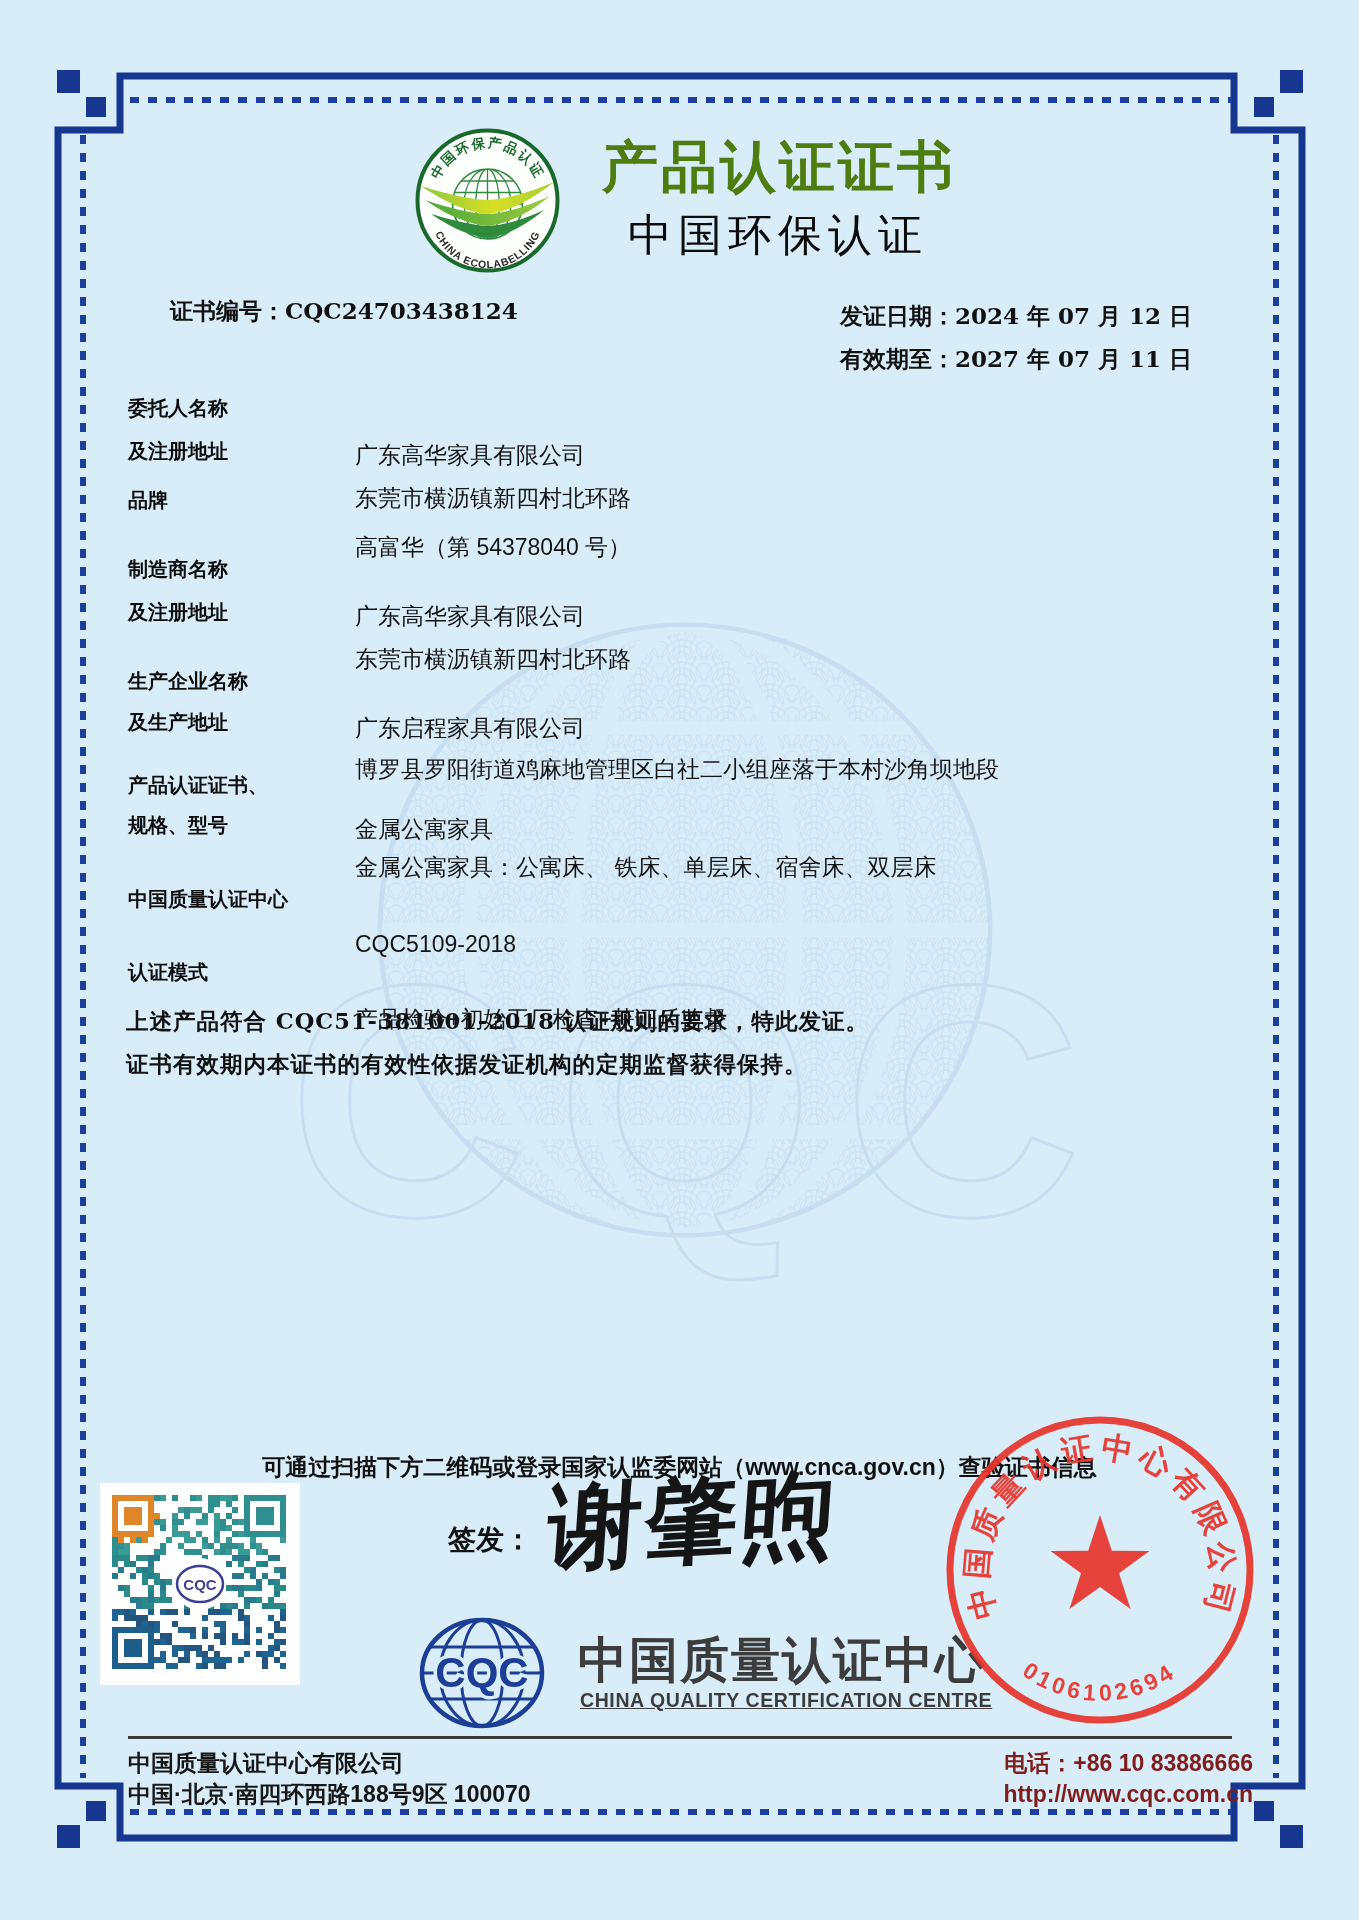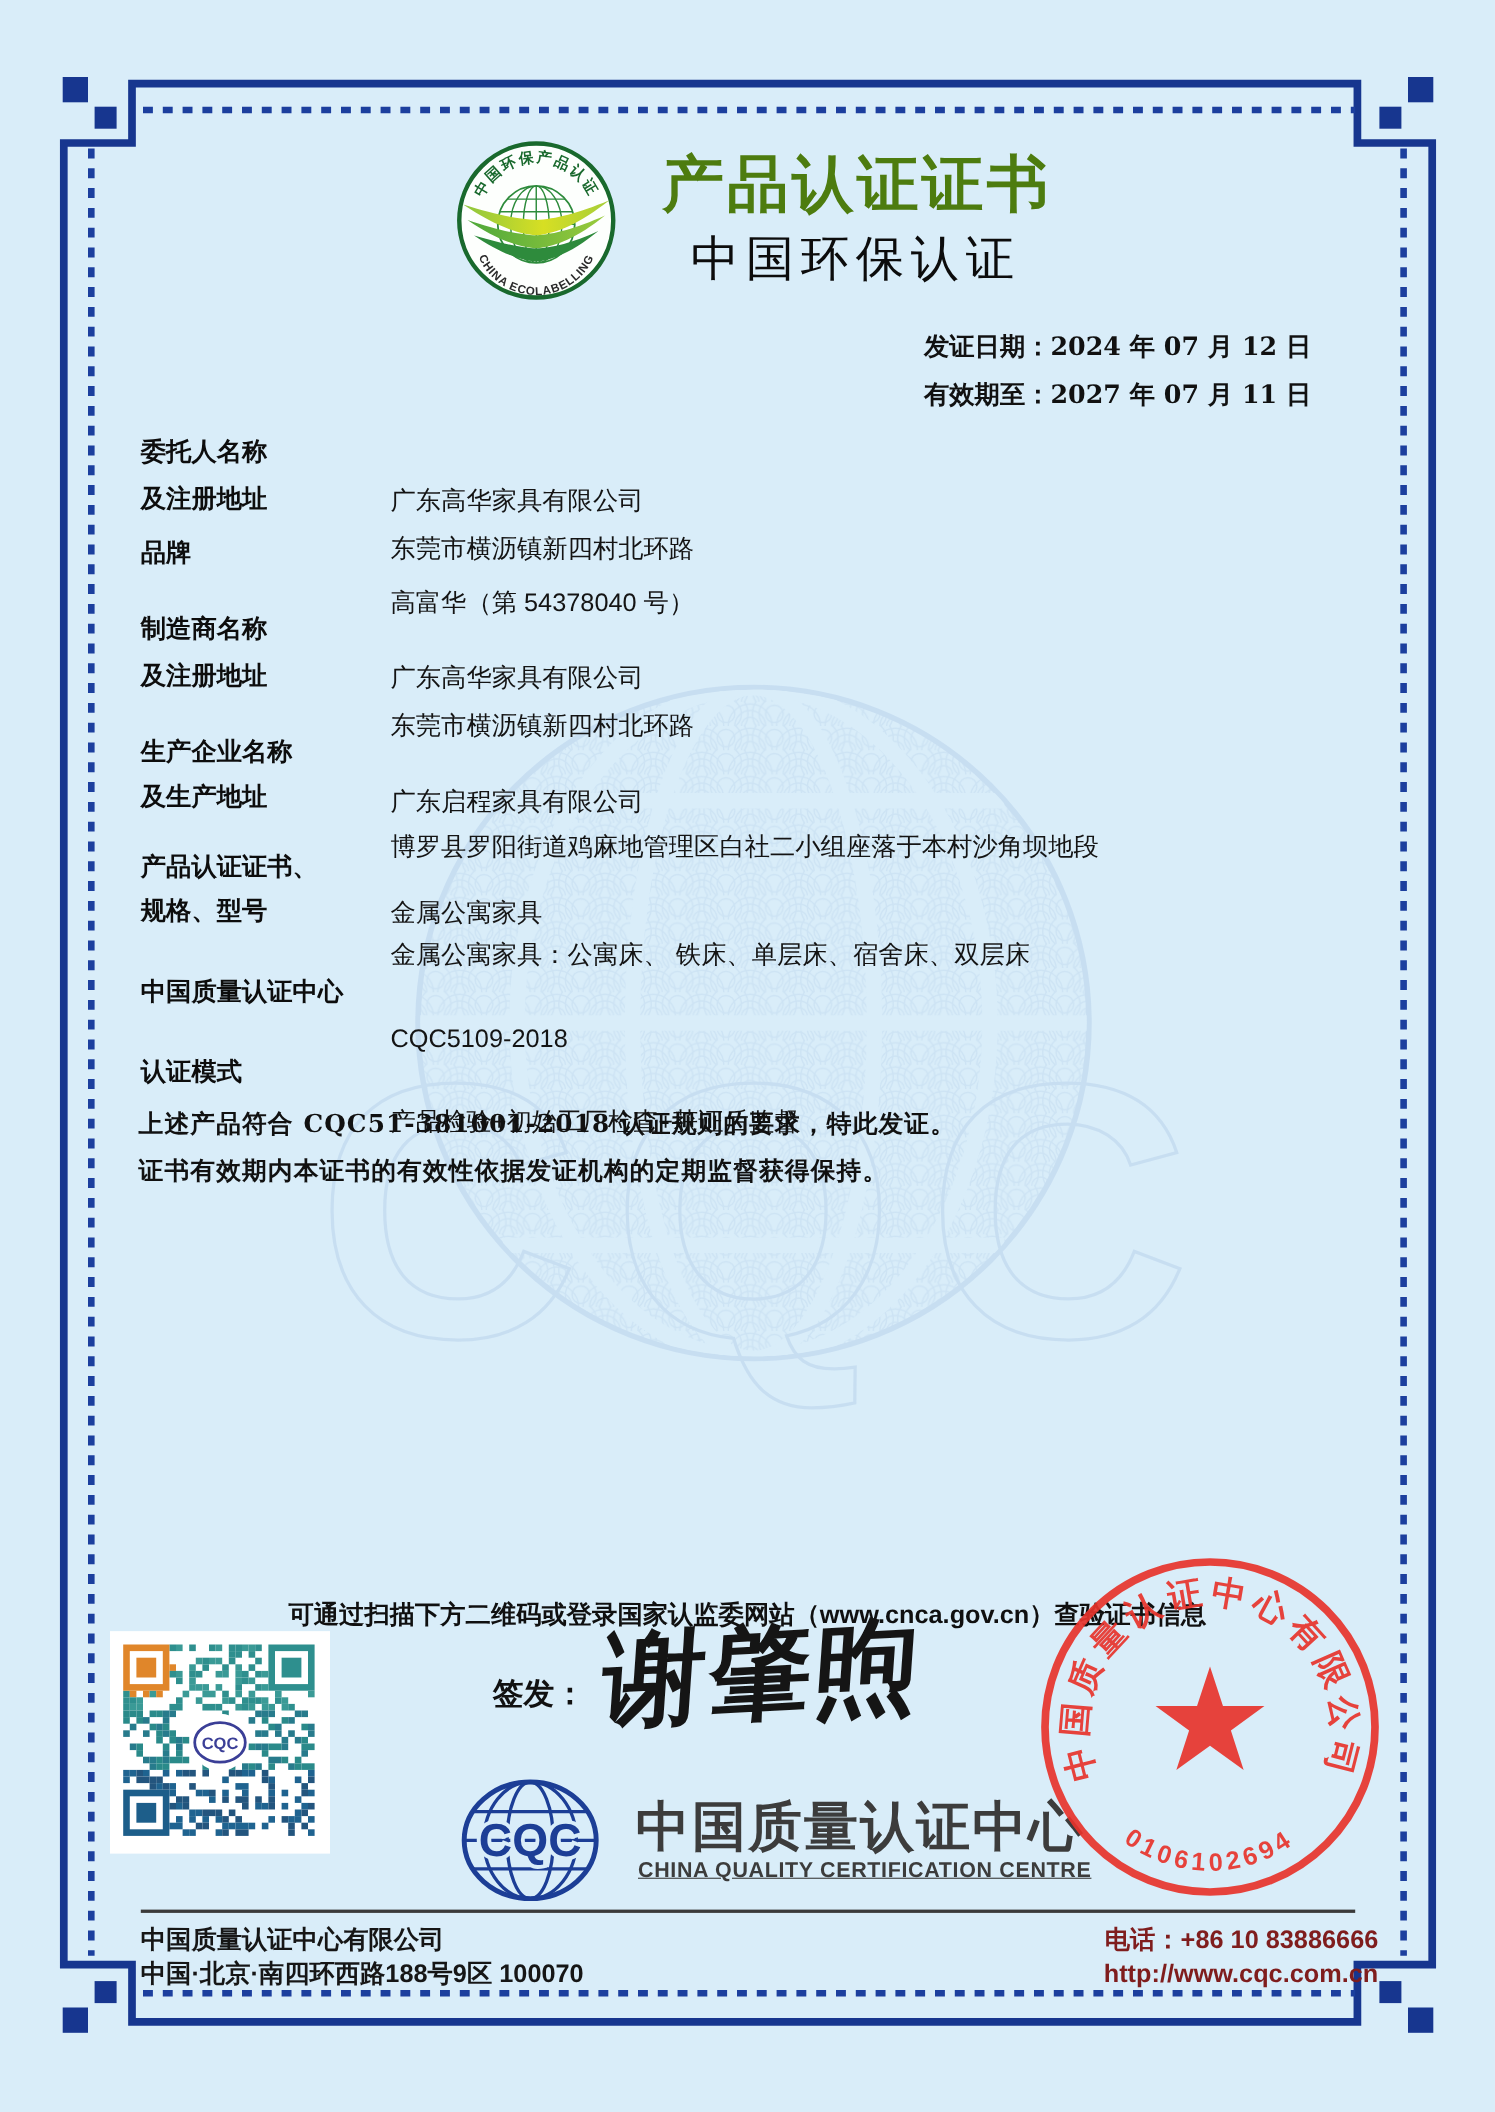--- a/index.html
+++ b/index.html
@@ -11,21 +11,21 @@
   .abs{position:absolute;}
   svg{display:block;}
   
   .title{left:602px;top:130px;font-size:56px;font-weight:bold;letter-spacing:3px;color:#4d7c0f;}
   .subtitle{left:628px;top:206px;font-size:44px;letter-spacing:6px;color:#0c0c0c;}
   
   .kai{font-family:"DejaVu Serif","Liberation Serif",serif;}
   .certno{left:170px;top:296px;font-size:23px;font-weight:700;}
   .dates{left:840px;top:294px;font-size:23px;font-weight:700;line-height:43px;}
   
-  .rl{position:absolute;left:128px;font-size:23px;font-weight:bold;color:#0d0d0d;white-space:nowrap;}
+  .rl{position:absolute;left:128px;font-size:20px;font-weight:bold;color:#0d0d0d;white-space:nowrap;}
   .rv{position:absolute;left:355px;font-size:23px;color:#141414;white-space:nowrap;margin-top:44px;}
   .stmt{left:126px;font-size:22.5px;font-weight:600;letter-spacing:1px;}
   
   .verify{left:0;top:1452px;width:1359px;text-align:center;font-size:23px;font-weight:600;color:#101010;}
   .signlabel{left:448px;top:1521px;font-size:28px;font-weight:600;}
   .signature{left:548px;top:1458px;font-size:94px;font-weight:bold;color:#151515;
     font-family:"DejaVu Serif","Liberation Serif",serif;
     transform:rotate(-3deg) skewX(-7deg);letter-spacing:2px;}
   .issuer-cn{left:578px;top:1628px;font-size:49px;font-weight:600;color:#3c3c3c;letter-spacing:2px;}
   .issuer-en{left:580px;top:1689px;font-size:19.5px;font-weight:bold;color:#3c3c3c;letter-spacing:0.6px;text-decoration:underline;}
@@ -129,20 +129,21 @@
       <textPath href="#ecoTop" startOffset="50%" text-anchor="middle">中国环保产品认证</textPath>
     </text>
     <text font-size="10.5" font-weight="bold" fill="#2b2b2b" letter-spacing="0.8">
       <textPath href="#ecoBot" startOffset="50%" text-anchor="middle">CHINA ECOLABELLING</textPath>
     </text>
   </svg>
 
   <div class="abs title">产品认证证书</div>
   <div class="abs subtitle">中国环保认证</div>
 
+  <div class="abs kai certno">证书编号：CQC24703438124</div>
   <div class="abs kai dates">
     <div>发证日期：2024 年 07 月 12 日</div>
     <div>有效期至：2027 年 07 月 11 日</div>
   </div>
 
   <div class="rl" style="top:395px">委托人名称</div>
   <div class="rv" style="top:396px">广东高华家具有限公司</div>
   <div class="rl" style="top:438px">及注册地址</div>
   <div class="rv" style="top:439px">东莞市横沥镇新四村北环路</div>
   <div class="rl" style="top:487px">品牌</div>

